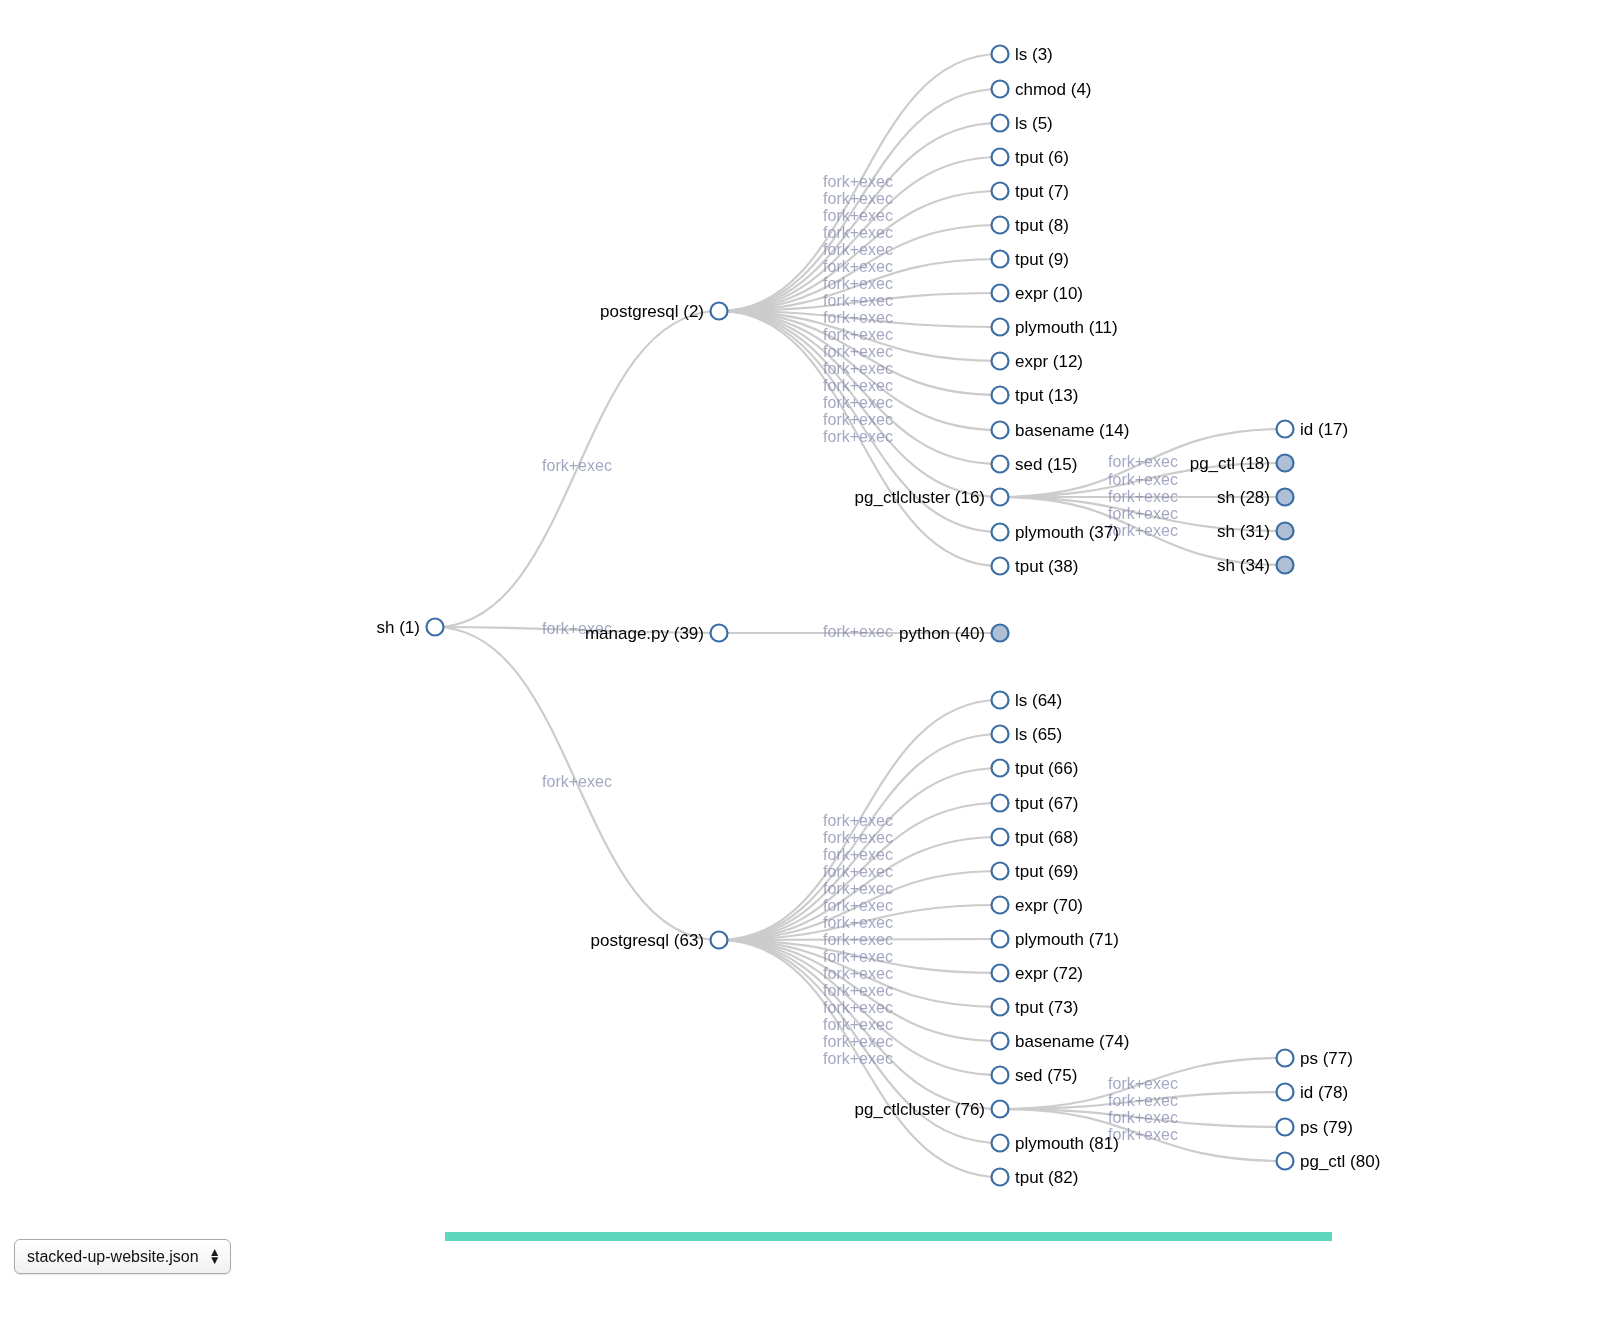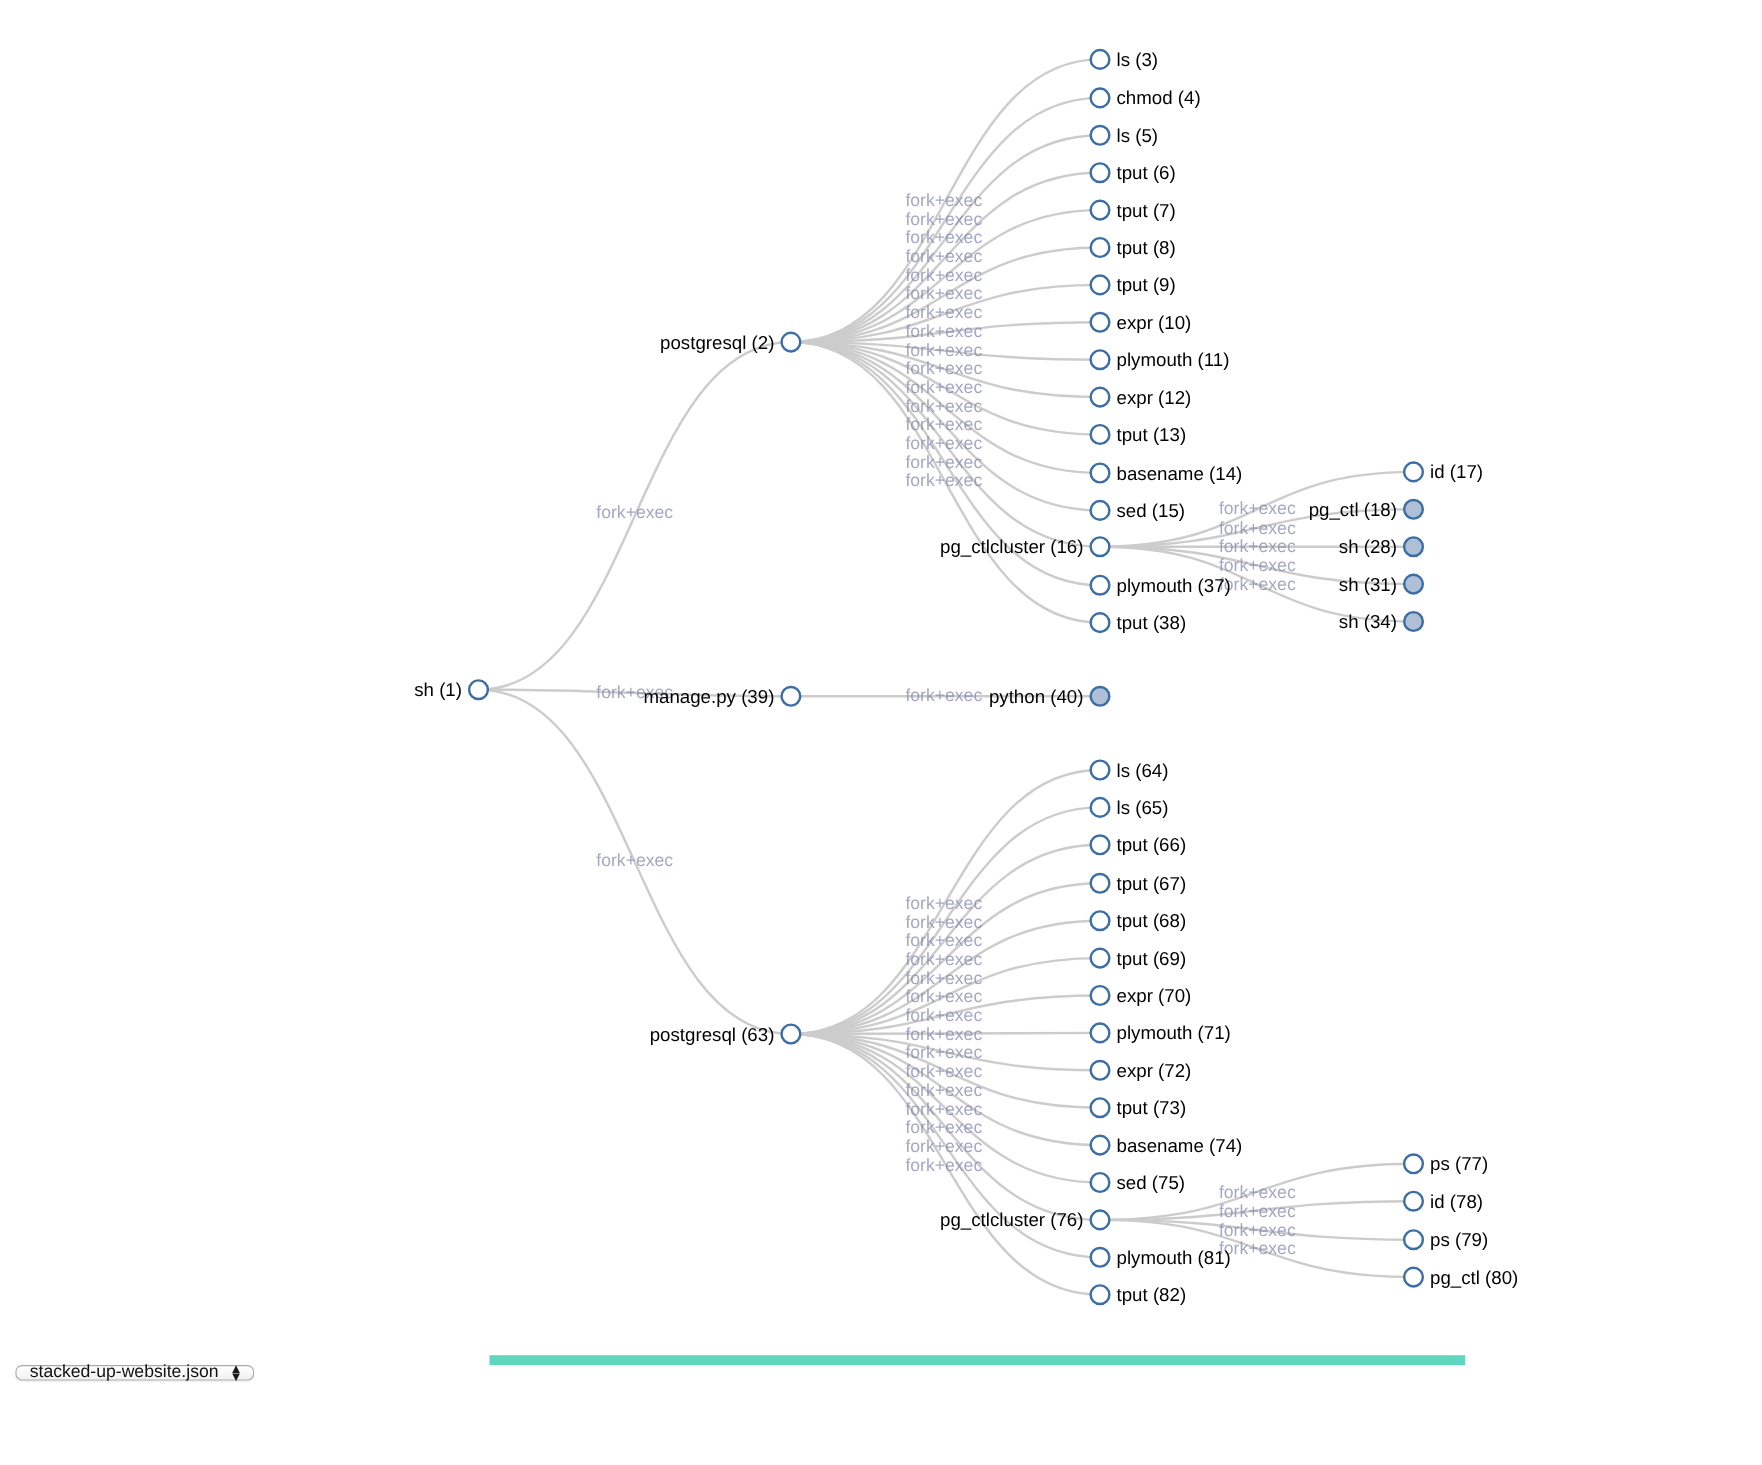--- a/index.html
+++ b/index.html
@@ -59,21 +59,21 @@
   
   #file-select-wrap {
     position: absolute;
     left: 14px;
     top: 1239px;
   }
   .mac-select {
     display: inline-flex;
     align-items: center;
     gap: 10px;
-    height: 14px;
+    height: 35px;
     padding: 0 9px 0 12px;
     border: 1px solid #aaaaaa;
     border-radius: 6px;
     background: linear-gradient(#ffffff, #f1f1f1);
     box-shadow: 0 1px 1px rgba(0,0,0,0.10);
     font-family: "Liberation Sans", sans-serif;
     font-size: 16px;
     color: #111111;
     cursor: pointer;
     user-select: none;

